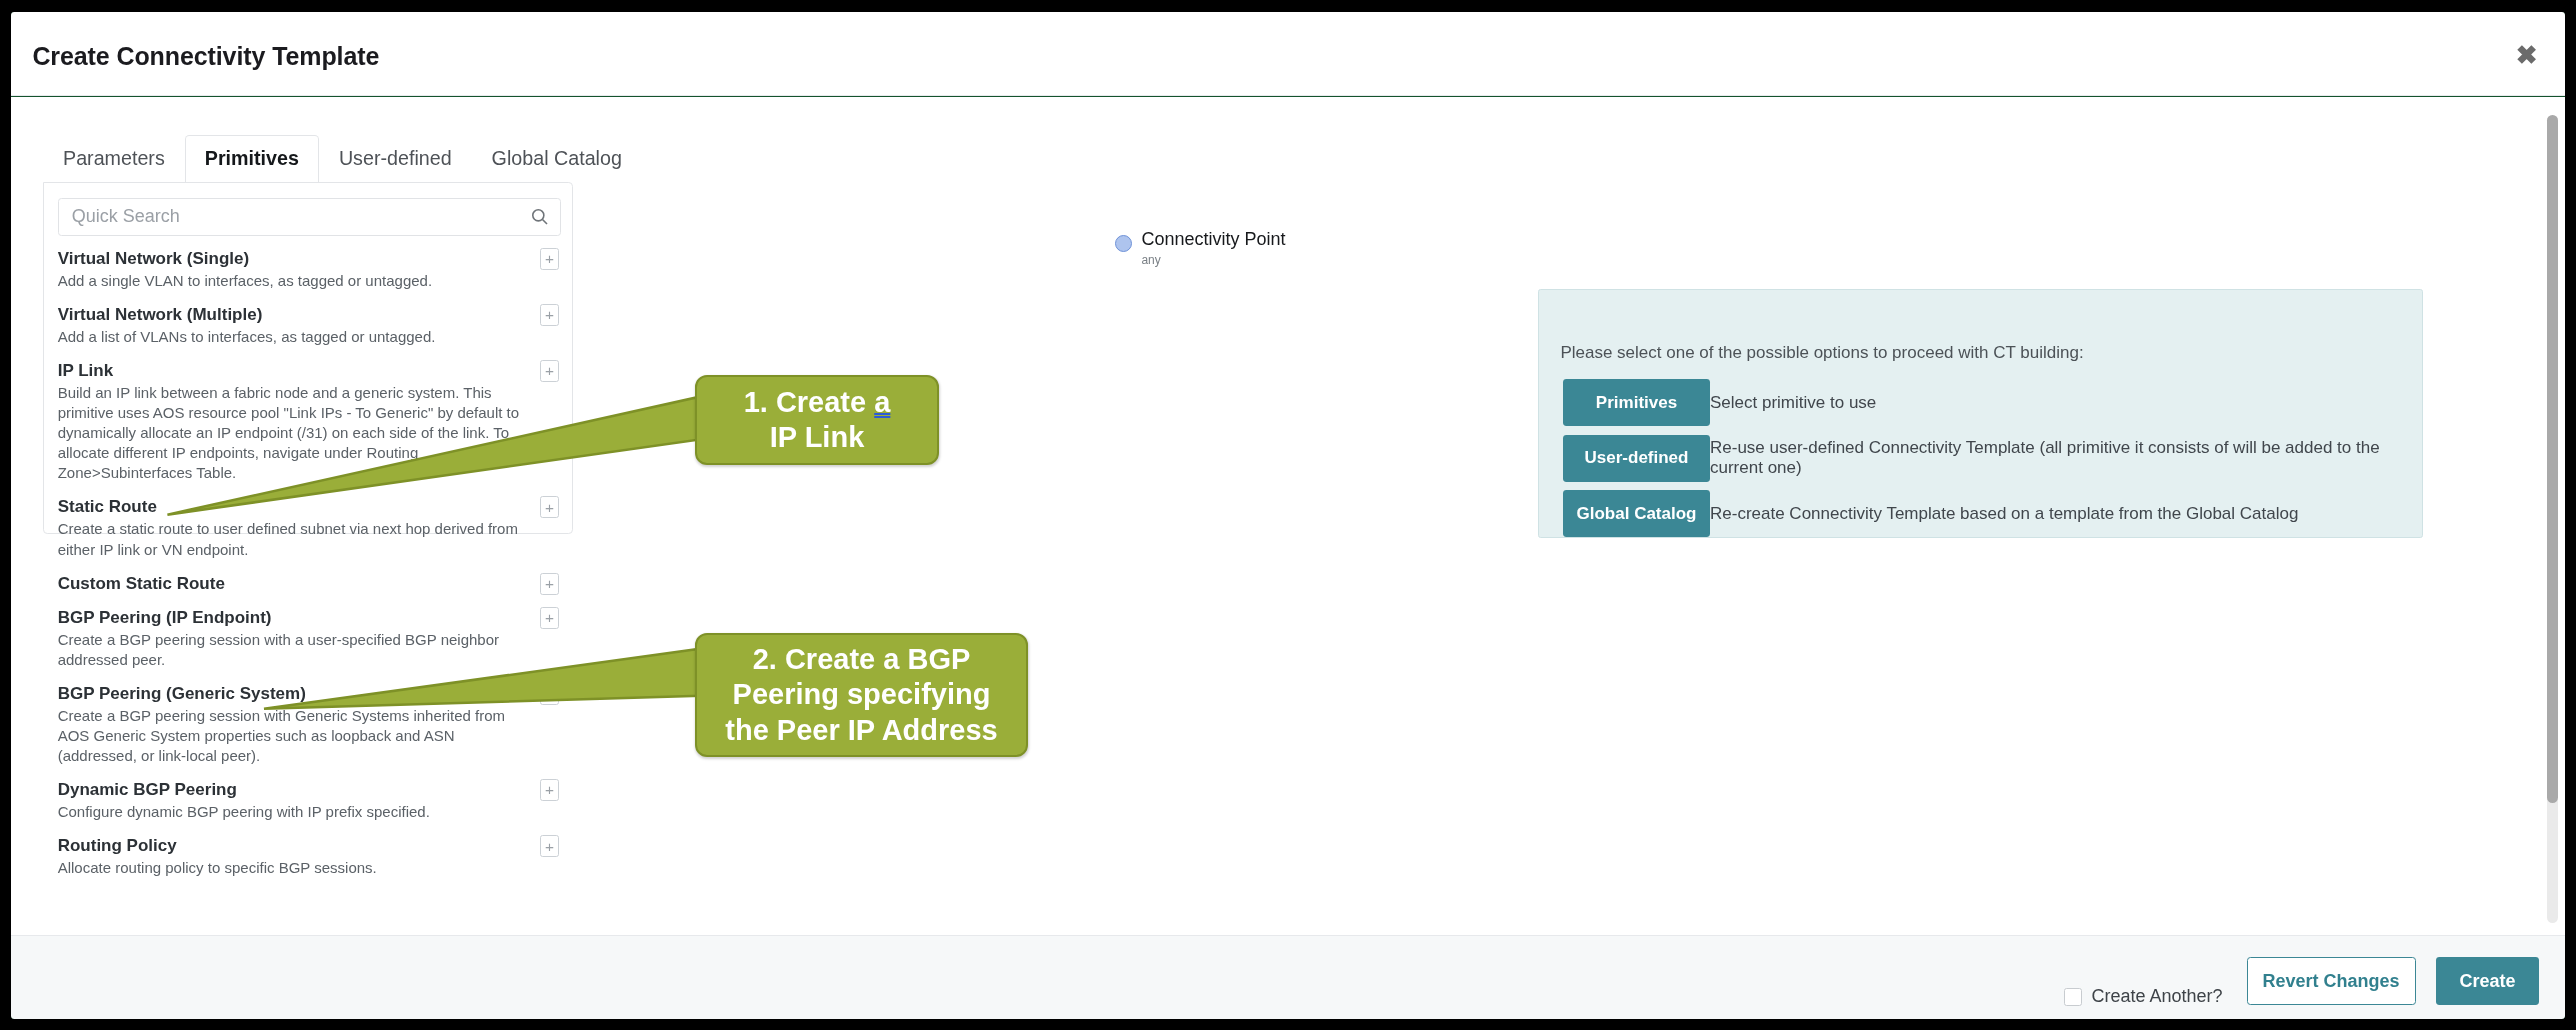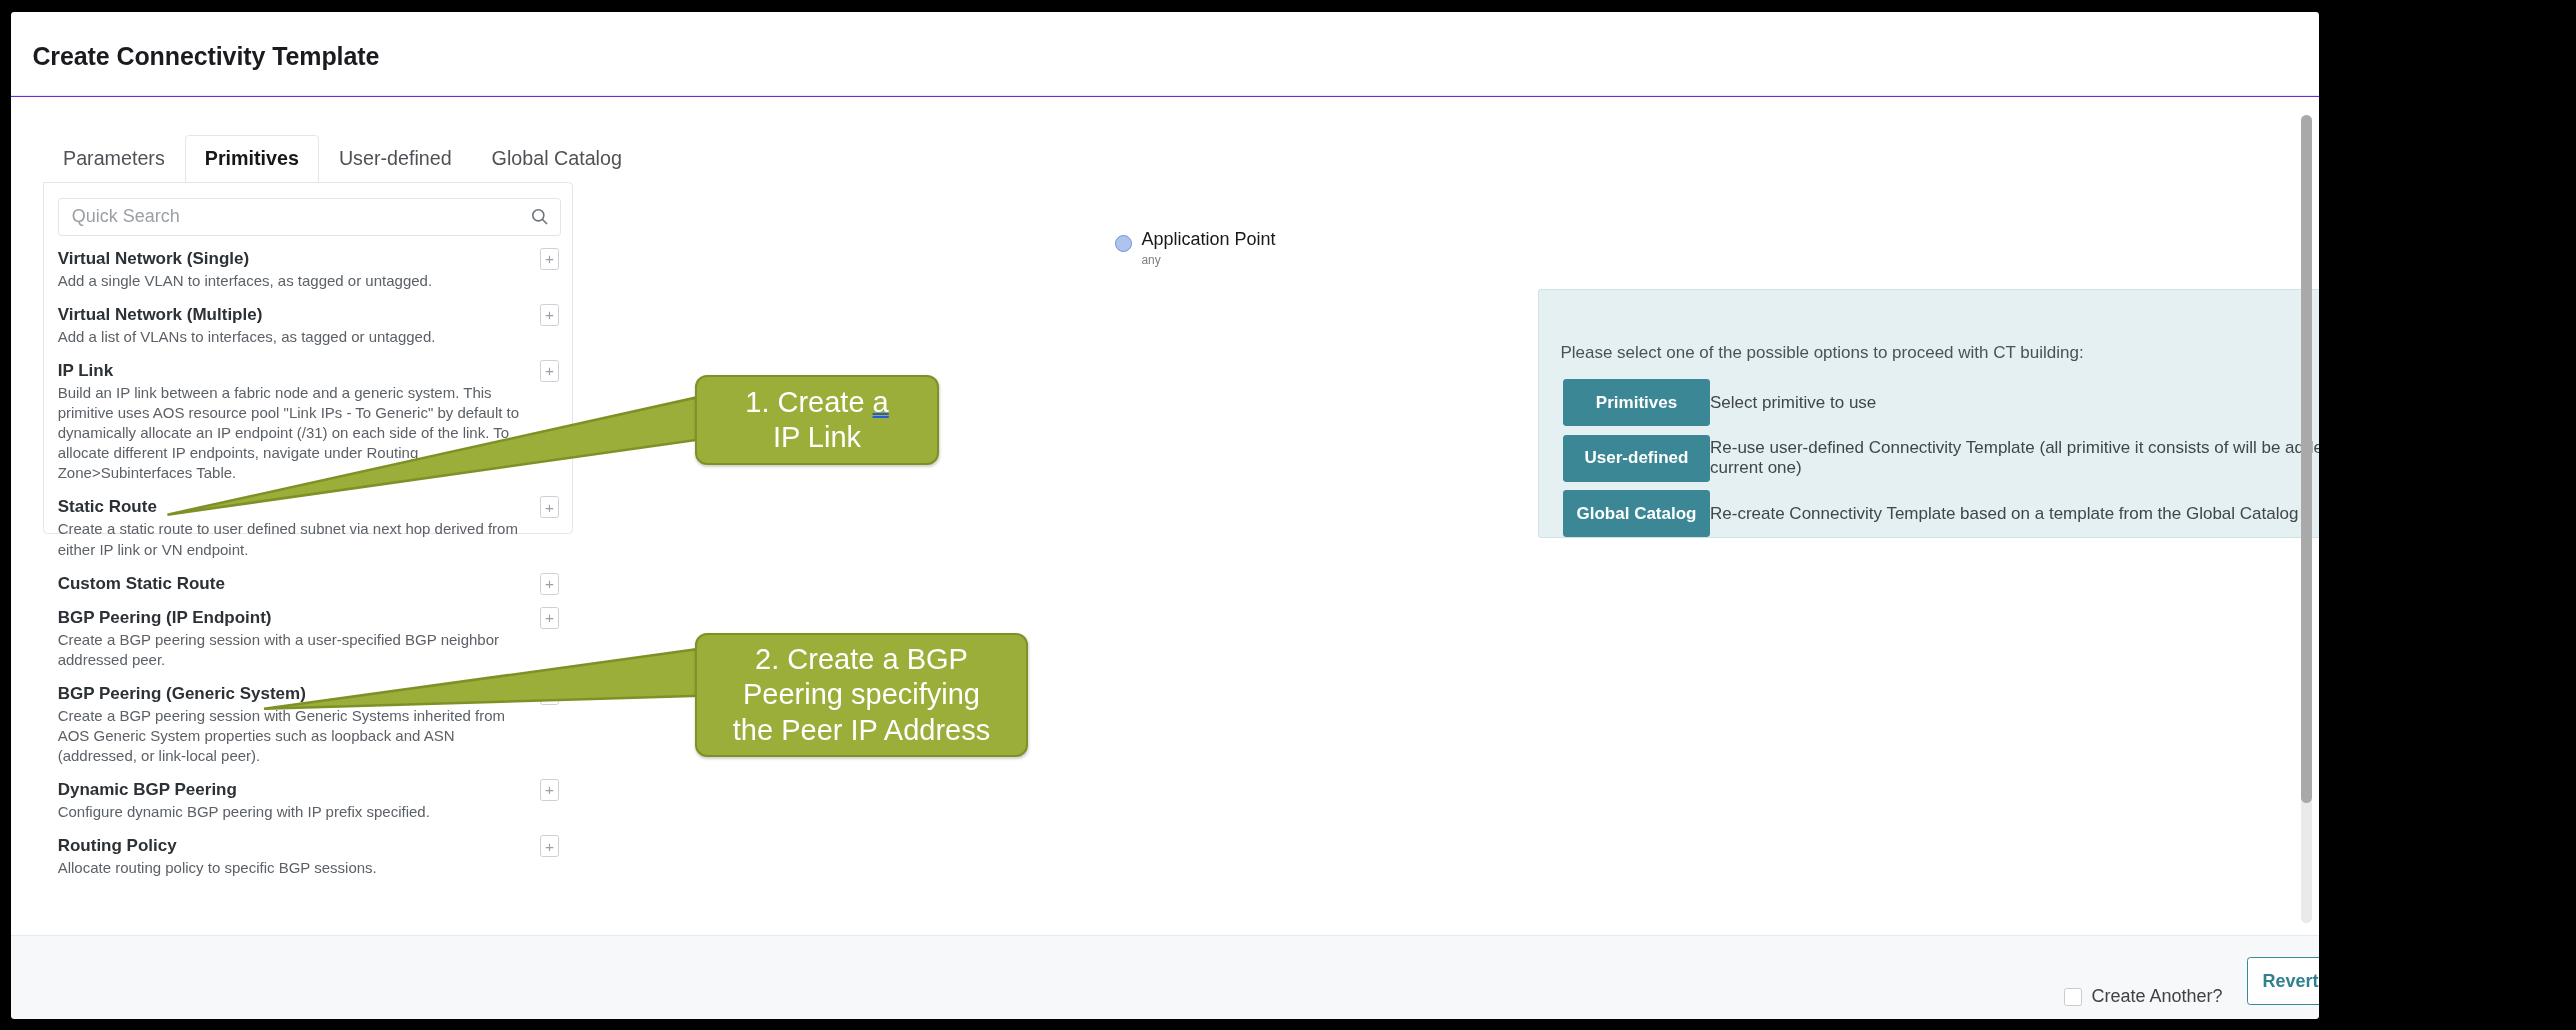--- a/index.html
+++ b/index.html
@@ -7,22 +7,22 @@
     width: 2576px; height: 1031px;
     background: #000000;
     font-family: "Liberation Sans", sans-serif;
     overflow: hidden;
   }
 
   
   #modal {
     position: absolute;
     left: 11px; top: 12px;
-    width: 2308px; height: 1007px;
-    background: #6d28d9;
+    width: 2554px; height: 1007px;
+    background: #14532d;
     border-radius: 3.4px;
     overflow: hidden;
   }
 
   
   #header {
     position: absolute; left: 0; top: 0;
     width: 2554px; height: 84px;
     border-bottom: 0.9px solid #e7e9ec;
     background: #ffffff;
@@ -166,21 +166,21 @@
     display: flex; align-items: center; justify-content: center;
     color: #ffffff; font-size: 17px; font-weight: bold;
     cursor: pointer; flex: 0 0 auto;
   }
   .opt-desc { font-size: 17px; color: #40464c; }
 
   
   #overlay {
     position: absolute; left: 0; top: 0;
     width: 2554px; height: 1007px;
-    pointer-events: none; z-index: 40;
+    pointer-events: none; z-index: 40; font-weight: bold;
   }
   .callout {
     position: absolute;
     background: #9aae39;
     border: 2.6px solid #7e9127;
     border-radius: 12px;
     color: #ffffff;
     display: flex; align-items: center; justify-content: center;
     text-align: center;
     font-size: 29px; line-height: 1.22;
@@ -329,21 +329,21 @@
           <div class="prim-desc">Allocate routing policy to specific BGP sessions.</div>
           <div class="prim-add">+</div>
         </div>
 
       </div>
     </div>
 
     <div id="app-point">
       <div id="app-point-dot"></div>
       <div>
-        <div id="app-point-title">Application Point</div>
+        <div id="app-point-title">Connectivity Point</div>
         <div id="app-point-sub">any</div>
       </div>
     </div>
 
     <div id="info-panel">
       <div id="info-sub">Please select one of the possible options to proceed with CT building:</div>
       <div id="info-options">
         <div class="opt-row">
           <div class="opt-btn">Primitives</div>
           <div class="opt-desc">Select primitive to use</div>

